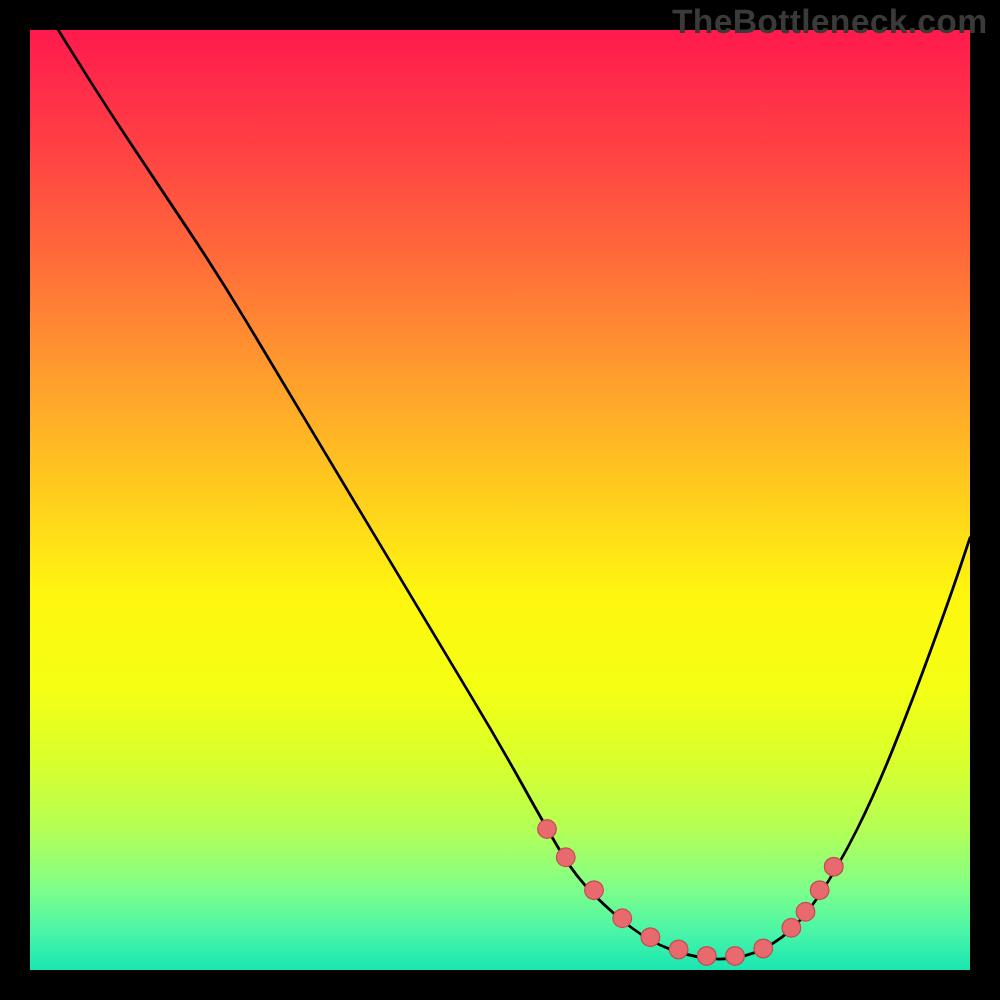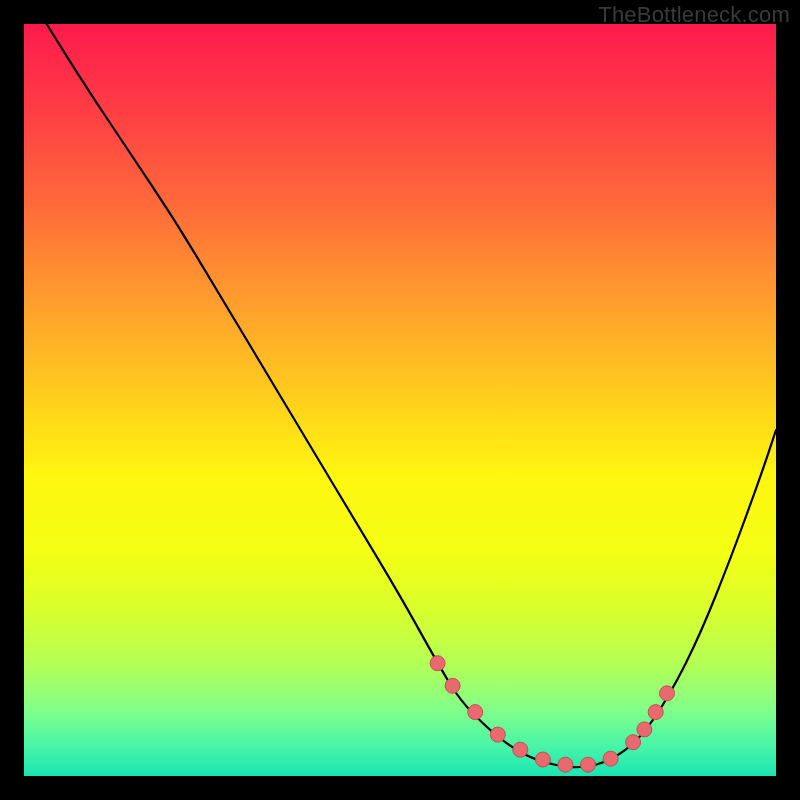--- a/index.html
+++ b/index.html
@@ -30,22 +30,22 @@
       #83ff87 91%,
       #49f5a8 96%,
       #19e6b2 100%
     );
   }
   .watermark {
     position: absolute;
     top: 2px;
     right: 10px;
     color: #3a3a3a;
-    font-size: 22px;
-    font-weight: 400;
+    font-size: 27px;
+    font-weight: 700;
     letter-spacing: 0.2px;
     z-index: 5;
   }
   svg.plot {
     position: absolute;
     left: 24px;
     top: 24px;
     width: 752px;
     height: 752px;
     z-index: 3;

